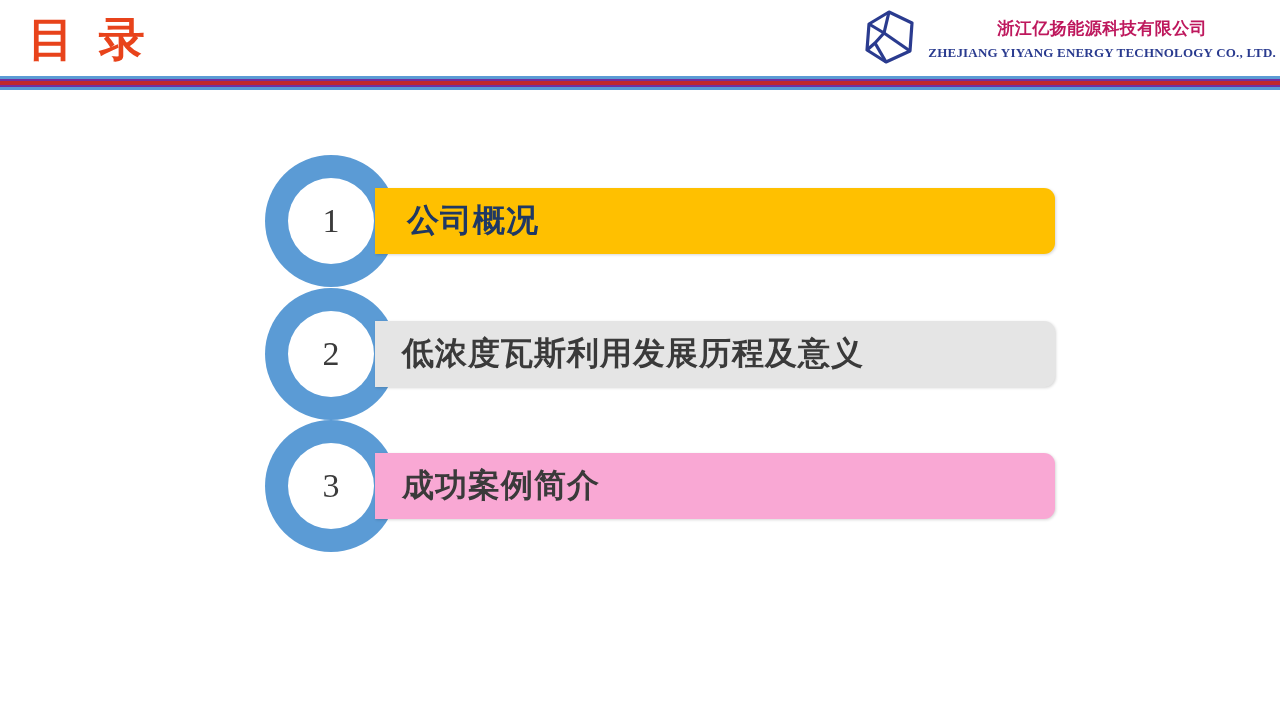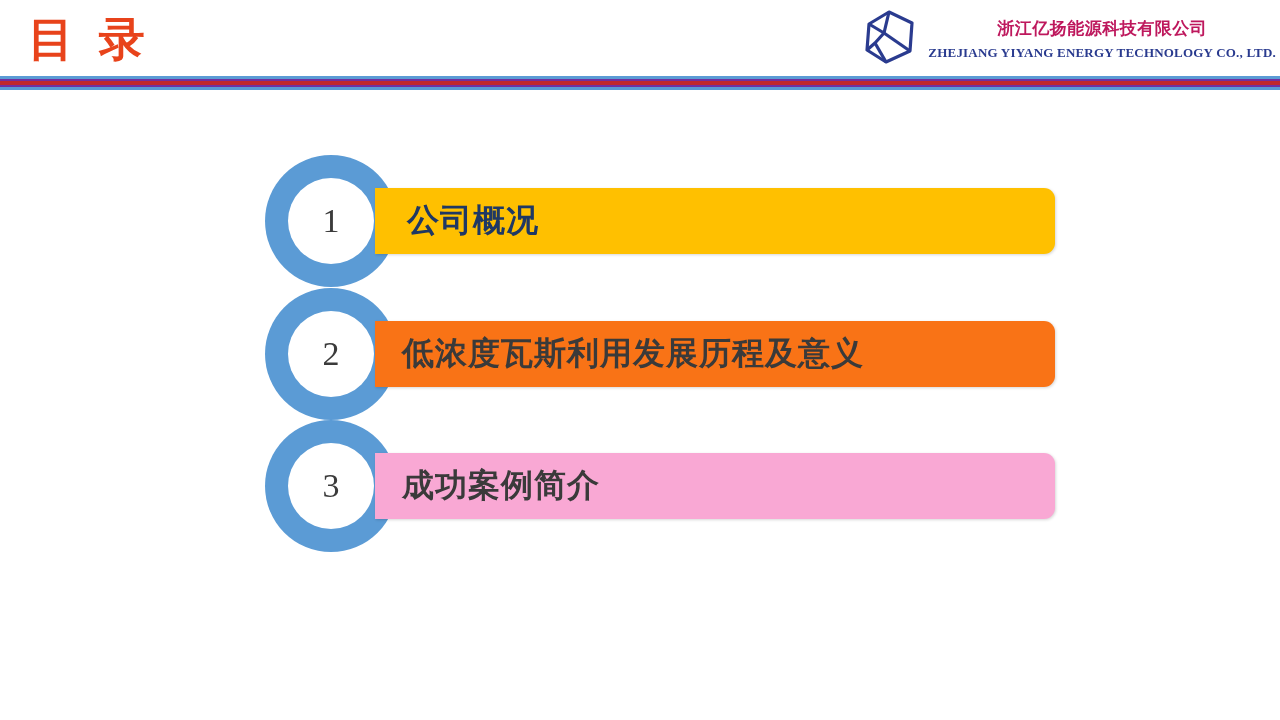--- a/index.html
+++ b/index.html
@@ -129,21 +129,21 @@
     position: absolute;
     left: 110px;
     top: 33px;
     width: 680px;
     height: 66px;
     border-radius: 0 11px 11px 0;
     z-index: 2;
     box-shadow: 1px 1px 3px rgba(0,0,0,0.16);
   }
   .bar-1 { background: #FFC000; }
-  .bar-2 { background: #f97316; }
+  .bar-2 { background: #e5e5e5; }
   .bar-3 { background: #f9a8d4; }
 
   
   .disc {
     position: absolute;
     left: 23px;
     top: 23px;
     width: 86px;
     height: 86px;
     border-radius: 50%;

